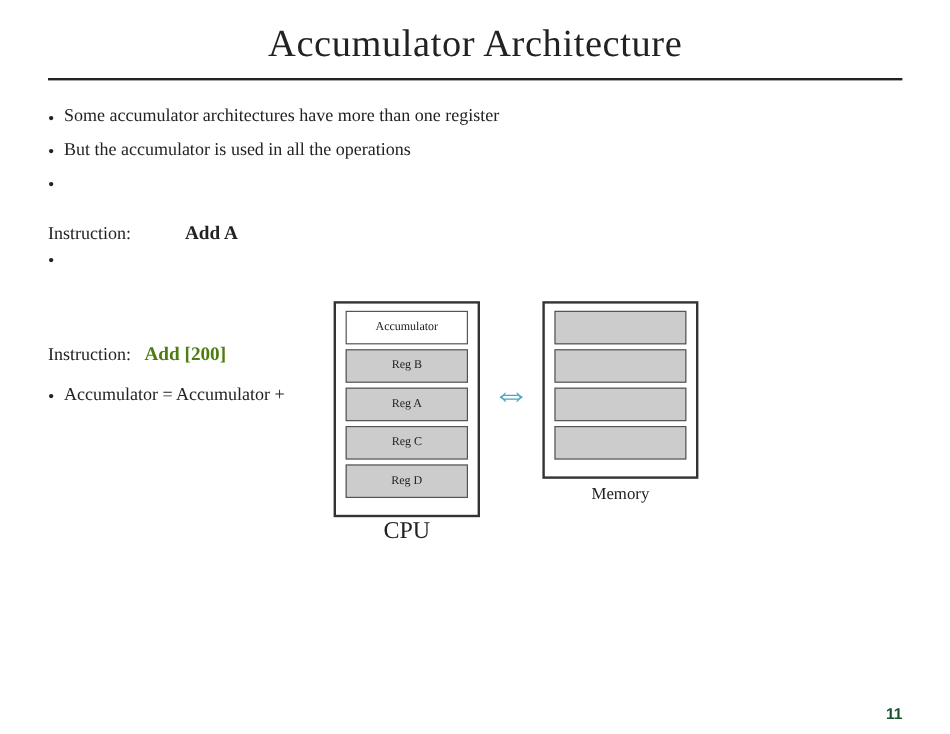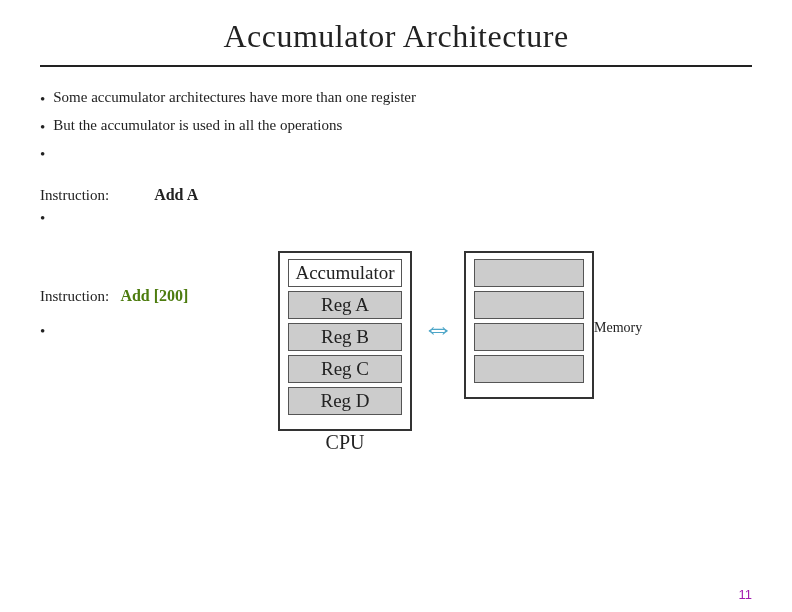--- a/index.html
+++ b/index.html
@@ -94,29 +94,29 @@
     .cpu-box {
       border: 2px solid #333;
       padding: 6px 8px 10px 8px;
       display: flex;
       flex-direction: column;
       align-items: center;
       min-width: 120px;
     }
 
     .cpu-reg {
-      width: 114px;
+      width: 102px;
       height: 28px;
       border: 1px solid #555;
       background: #cccccc;
       margin-bottom: 4px;
       display: flex;
       align-items: center;
       justify-content: center;
-      font-size: 19px;
+      font-size: 10px;
       text-align: center;
     }
 
     .cpu-reg.accumulator {
       background: #ffffff;
       font-weight: normal;
     }
 
     .cpu-label {
       font-size: 20px;
@@ -159,21 +159,22 @@
       font-size: 14px;
       margin-top: 6px;
       text-align: center;
     }
 
     .page-number {
       position: absolute;
       bottom: 10px;
       right: 40px;
       font-size: 13px;
-      color: #a21caf;
+      color: #14532d;
+      font-weight: bold;
     }
   </style>
 </head>
 <body>
 
 <div class="slide">
 
   <h1 class="title">Accumulator Architecture</h1>
   <hr class="divider">
 
@@ -205,51 +206,51 @@
   <div class="diagram-area">
     <div class="left-text">
       <div class="instruction-line">
         <span>Instruction:</span>
         &nbsp;
         <span class="inst2-code">Add [200]</span>
       </div>
       <div class="bullet-item">
         <span class="bullet-dot">•</span>
         <span>
-          <br>
+          <span>Accumulator = Accumulator +</span><br>
         </span>
       </div>
     </div>
 
     <div style="display:flex; flex-direction:column; align-items:center;">
       <div class="cpu-box">
         <div class="cpu-reg accumulator">
           <span>Accumulator</span>
         </div>
         <div class="cpu-reg">
+          <span>Reg B</span>
+        </div>
+        <div class="cpu-reg">
           <span>Reg A</span>
-        </div>
-        <div class="cpu-reg">
-          <span>Reg B</span>
         </div>
         <div class="cpu-reg">
           <span>Reg C</span>
         </div>
         <div class="cpu-reg">
           <span>Reg D</span>
         </div>
       </div>
       <div class="cpu-label">CPU</div>
     </div>
 
     <div class="arrow-area">
       <div class="double-arrow">⇔</div>
     </div>
 
-    <div style="display:flex; flex-direction:row; align-items:center;">
+    <div style="display:flex; flex-direction:column; align-items:center;">
       <div class="memory-box">
         <div class="mem-row"></div>
         <div class="mem-row"></div>
         <div class="mem-row"></div>
         <div class="mem-row"></div>
       </div>
       <div class="memory-label">Memory</div>
     </div>
   </div>
 

